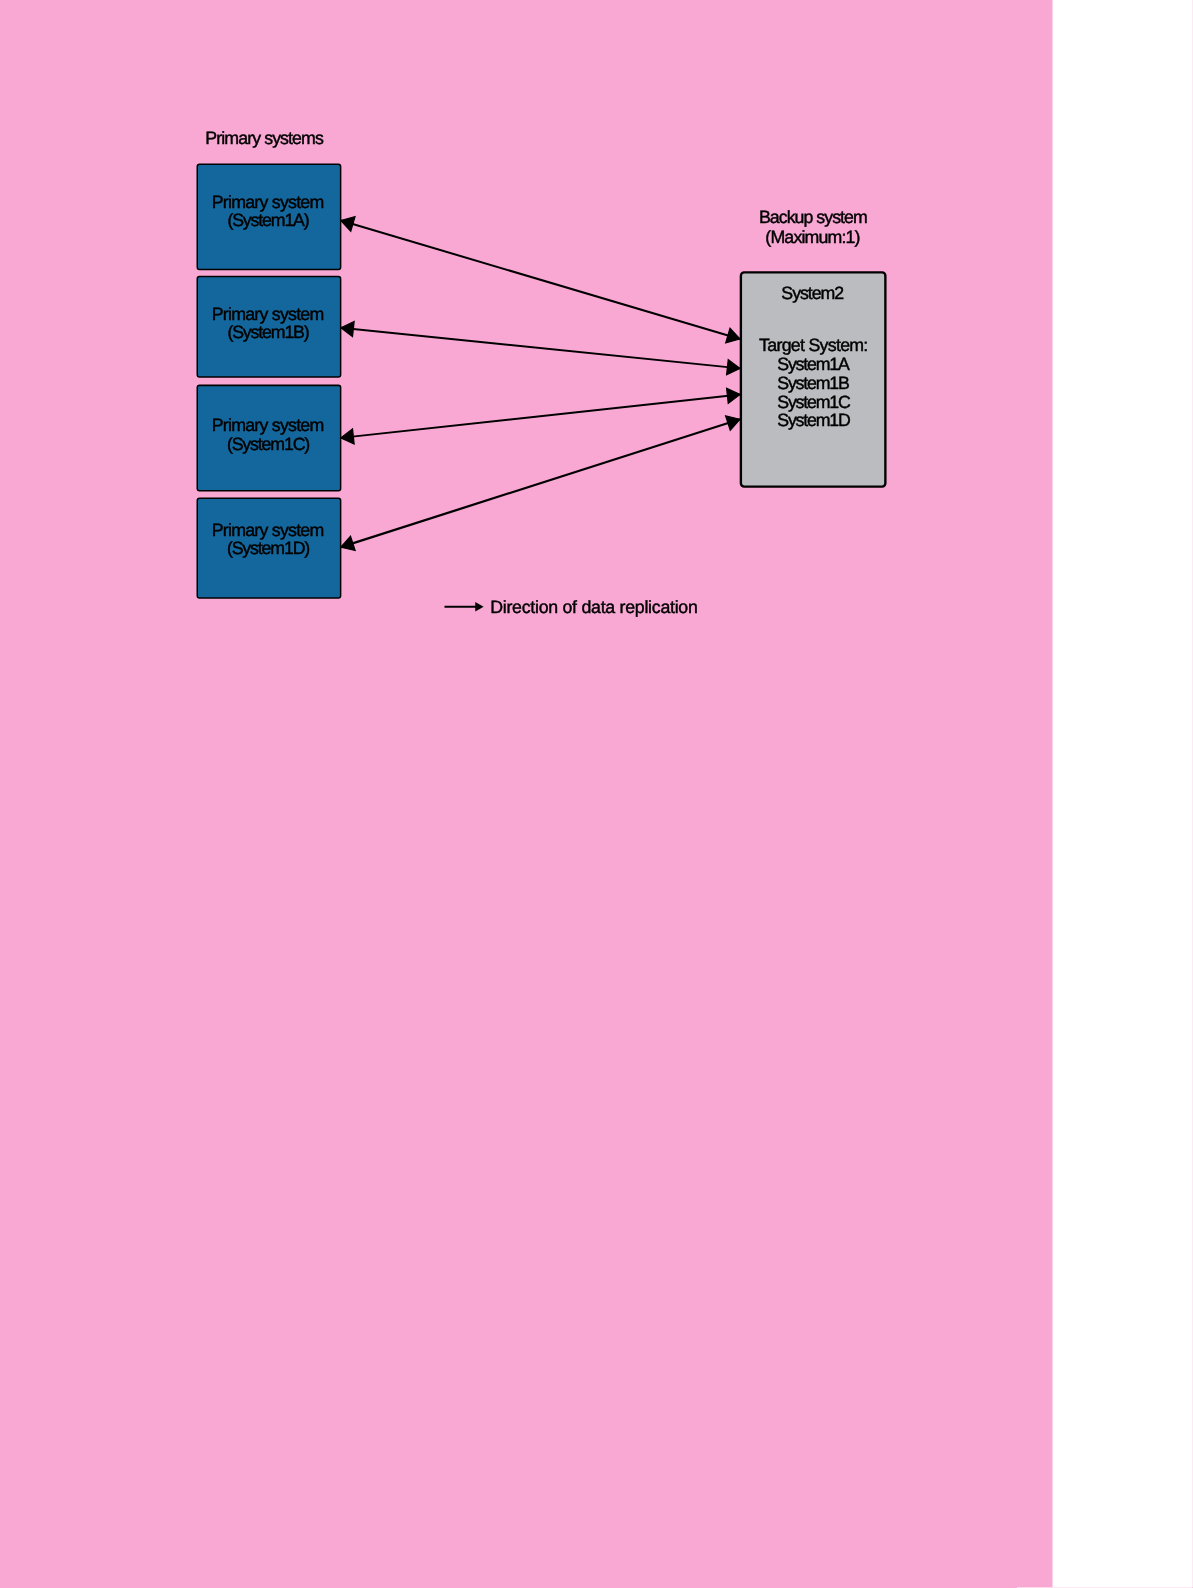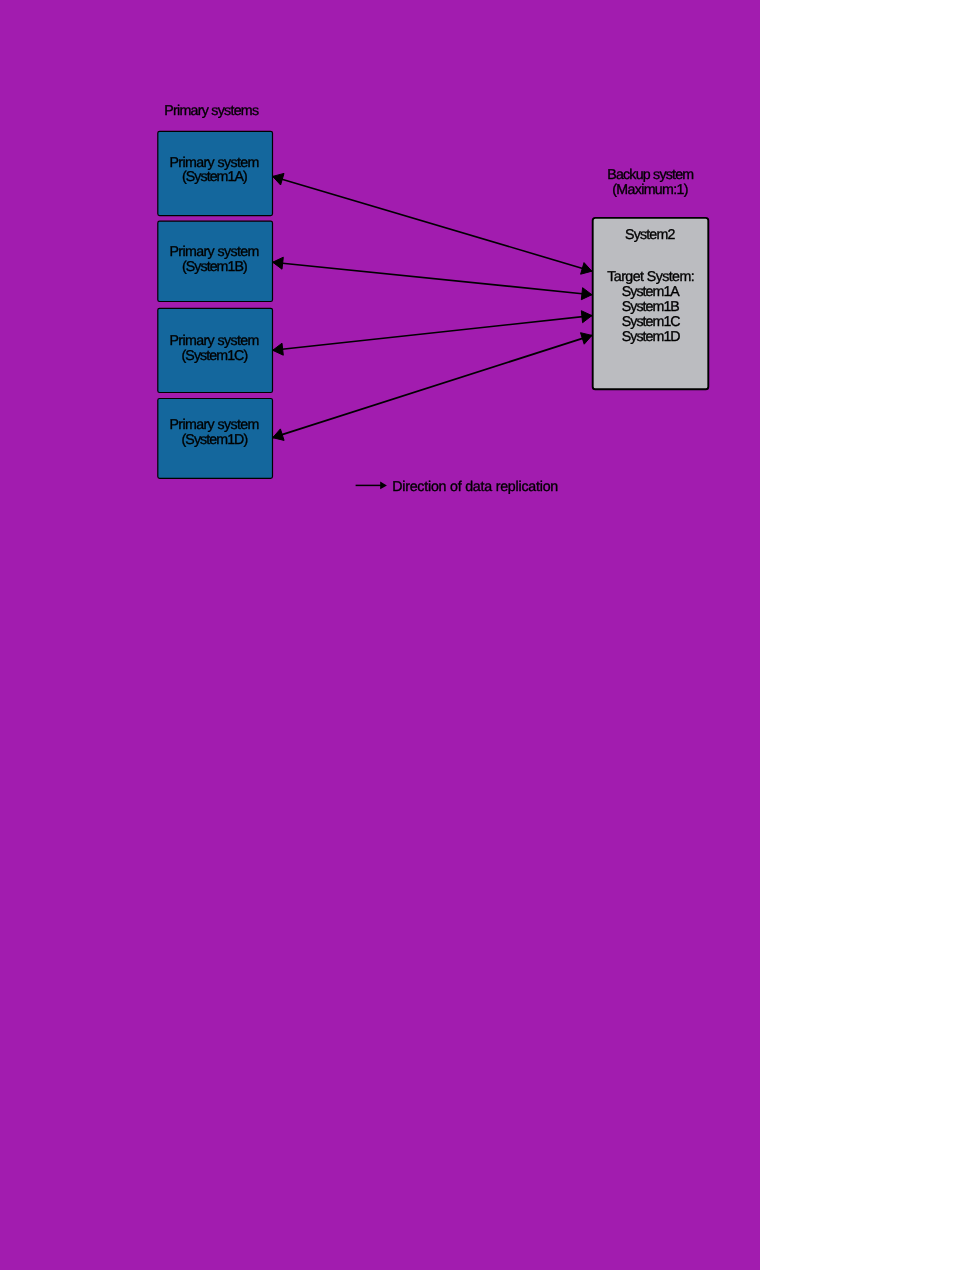--- a/index.html
+++ b/index.html
@@ -1,20 +1,20 @@
 <!DOCTYPE html>
 <html><head>
 <meta charset="utf-8">
 <title>Data replication diagram</title>
 <style>
   html,body{margin:0;padding:0;background:#ffffff;}
   body{width:954px;height:1270px;overflow:hidden;
        font-family:"Liberation Sans",sans-serif;
        -webkit-font-smoothing:antialiased;}
-  #diagram{position:relative;width:760px;height:1270px;background:#a21caf;text-align:right;}
+  #diagram{position:relative;width:842px;height:1270px;background:#f9a8d4;text-align:right;}
   svg#art{position:absolute;left:0;top:0;width:954px;height:1270px;display:block;}
   svg#art text{font-family:"Liberation Sans",sans-serif;font-size:14.2px;
                fill:#000000;stroke:#000000;stroke-width:0.34px;
                paint-order:stroke fill;
                text-rendering:geometricPrecision;
                -webkit-font-smoothing:antialiased;}
   .t-box1{letter-spacing:-0.60px;}
   .t-box2{letter-spacing:-0.92px;}
   .t-grp1{letter-spacing:-0.72px;}
   .t-grp2{letter-spacing:-0.77px;}

